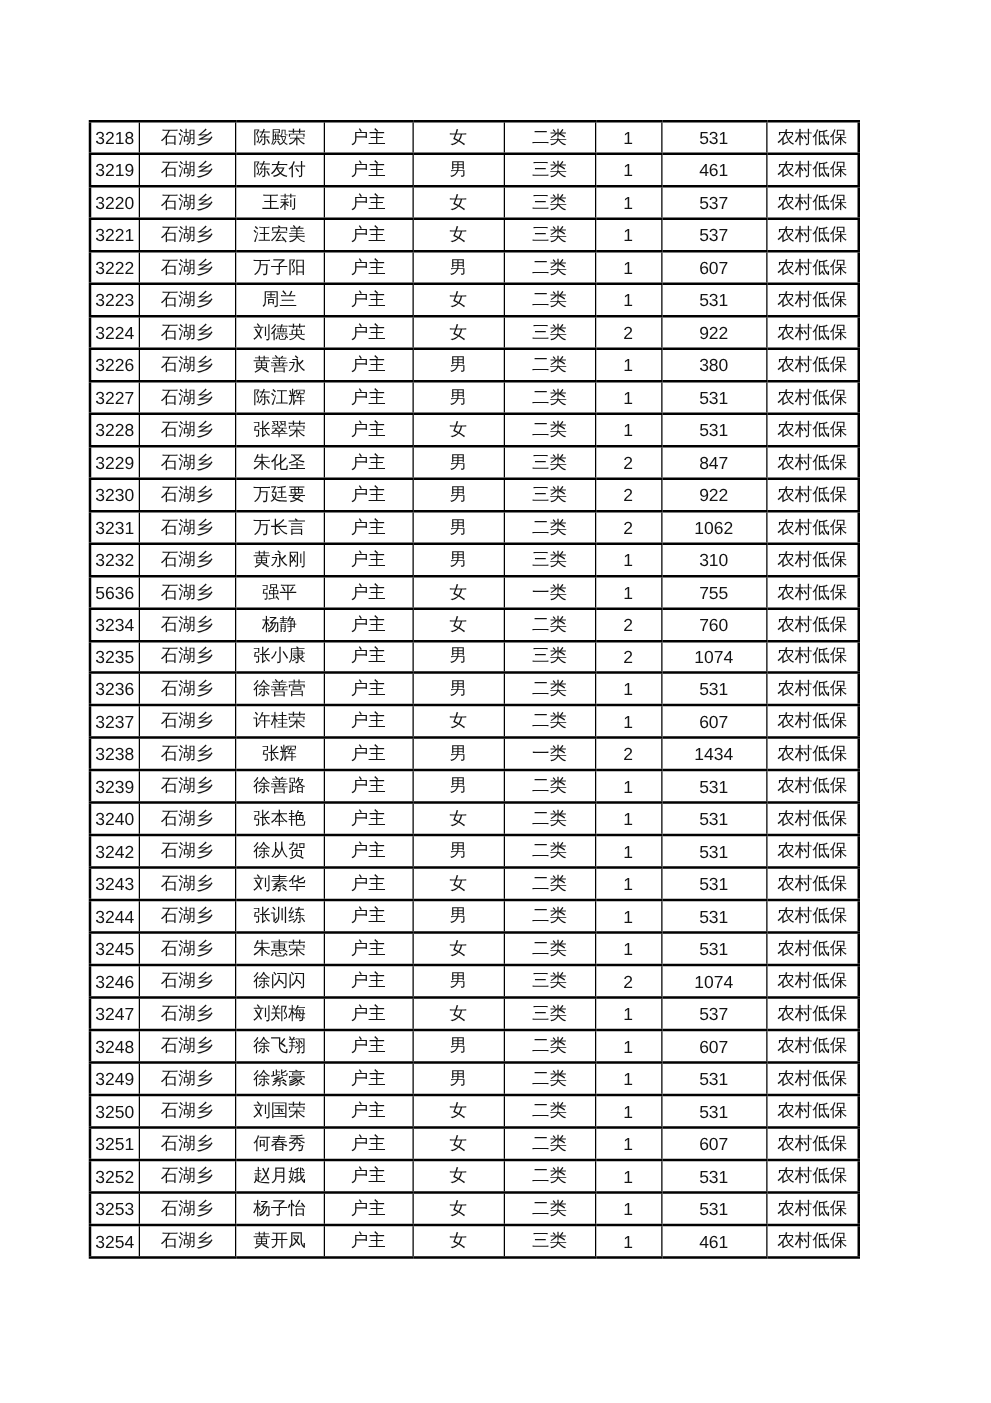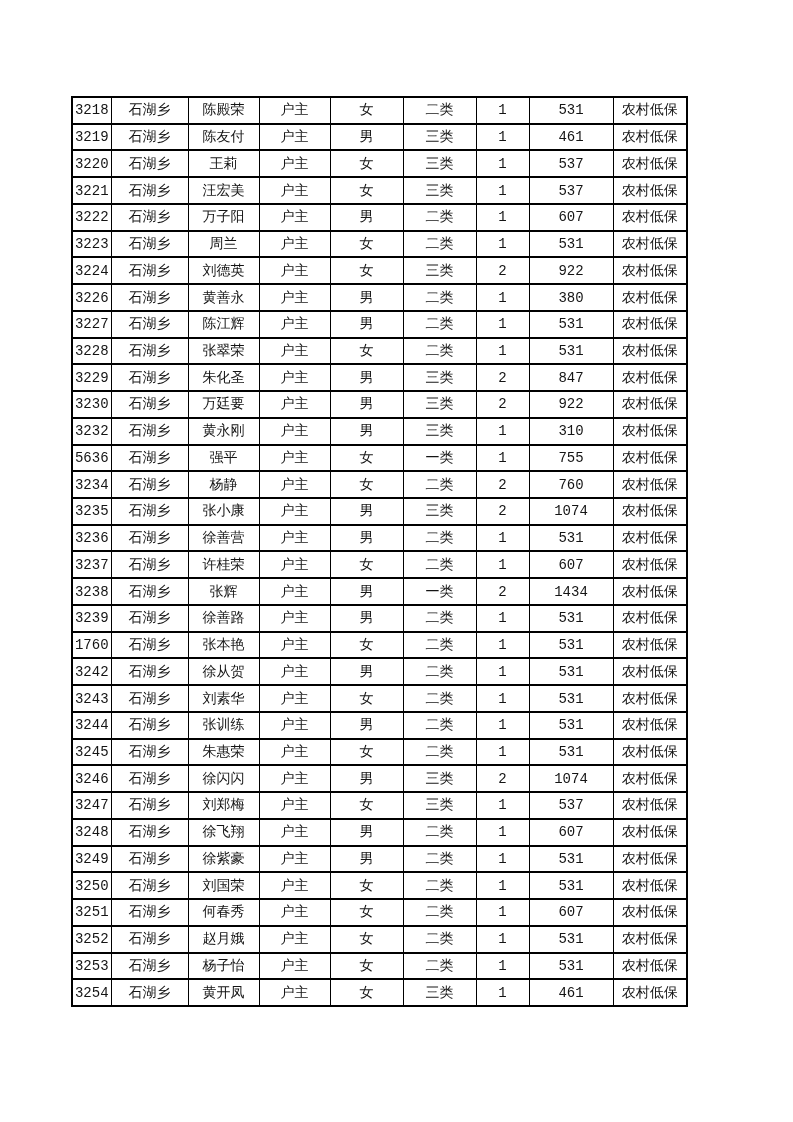--- a/index.html
+++ b/index.html
@@ -6,21 +6,21 @@
     margin: 0;
     padding: 0;
     background: #ffffff;
   }
   .page {
     position: relative;
     width: 793px;
     height: 1122px;
     background: #ffffff;
     overflow: hidden;
-    font-family: Liberation Mono, monospace;
+    font-family: Liberation Sans, sans-serif;
   }
   table.roster {
     position: absolute;
     left: 71px;
     top: 96px;
     width: 615px;
     height: 911px;
     border-collapse: collapse;
     table-layout: fixed;
     border: 2px solid #000000;
@@ -181,20 +181,31 @@
           <td>石湖乡</td>
           <td>万廷要</td>
           <td>户主</td>
           <td>男</td>
           <td>三类</td>
           <td>2</td>
           <td>922</td>
           <td>农村低保</td>
         </tr>
         <tr>
+          <td>3231</td>
+          <td>石湖乡</td>
+          <td>万长言</td>
+          <td>户主</td>
+          <td>男</td>
+          <td>二类</td>
+          <td>2</td>
+          <td>1062</td>
+          <td>农村低保</td>
+        </tr>
+        <tr>
           <td>3232</td>
           <td>石湖乡</td>
           <td>黄永刚</td>
           <td>户主</td>
           <td>男</td>
           <td>三类</td>
           <td>1</td>
           <td>310</td>
           <td>农村低保</td>
         </tr>
@@ -269,21 +280,21 @@
           <td>石湖乡</td>
           <td>徐善路</td>
           <td>户主</td>
           <td>男</td>
           <td>二类</td>
           <td>1</td>
           <td>531</td>
           <td>农村低保</td>
         </tr>
         <tr>
-          <td>1760</td>
+          <td>3240</td>
           <td>石湖乡</td>
           <td>张本艳</td>
           <td>户主</td>
           <td>女</td>
           <td>二类</td>
           <td>1</td>
           <td>531</td>
           <td>农村低保</td>
         </tr>
         <tr>

